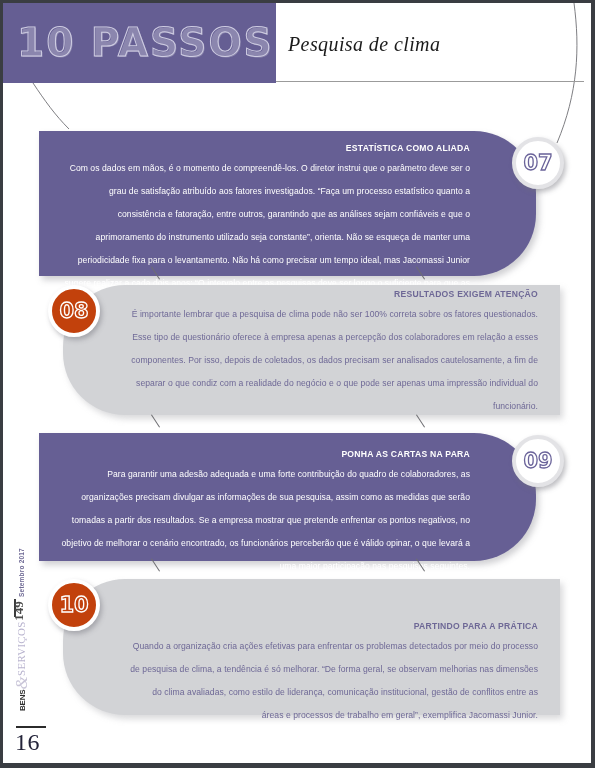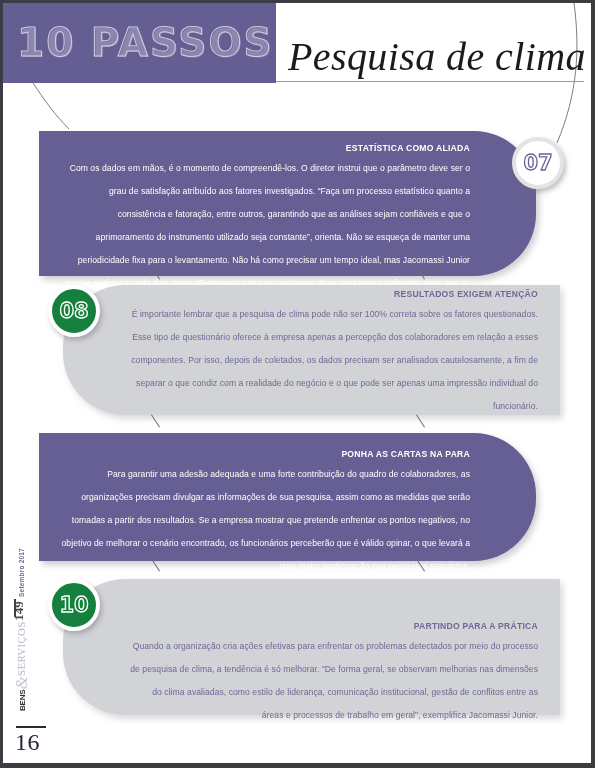--- a/index.html
+++ b/index.html
@@ -53,21 +53,21 @@
     text-shadow: 1px 1px 0 rgba(255,255,255,0.25);
     white-space: nowrap;
     line-height: 44px;
   }
   .header-title {
     position: absolute;
     left: 285px;
     top: 30px;
     font-family: "Liberation Serif", serif;
     font-style: italic;
-    font-size: 40px;
+    font-size: 20px;
     color: #1b1b1b;
     letter-spacing: 0.4px;
     white-space: nowrap;
   }
   .header-rule {
     position: absolute;
     left: 273px;
     top: 78px;
     width: 308px;
     height: 1px;
@@ -218,21 +218,21 @@
     box-shadow: 2px 3px 5px rgba(110,110,120,0.45);
     z-index: 5;
   }
   .badge-light {
     background: #ffffff;
     border: 4px solid #e3e3e6;
     color: transparent;
     -webkit-text-stroke: 1.3px #6a639a;
   }
   .badge-dark {
-    background: #15803d;
+    background: #c2410c;
     border: 4px solid #ffffff;
     color: transparent;
     -webkit-text-stroke: 1.3px #ffffff;
   }
 
   
   .tick {
     position: absolute;
     width: 1px;
     background: #6e6e72;
@@ -295,20 +295,21 @@
     </div>
   </div>
   <div class="badge badge-dark" style="left:45px; top:282px;">08</div>
 
   <div class="block block-purple" style="left:36px; top:430px; width:497px; height:128px;">
     <div class="block-body" style="padding:16px 66px 12px 22px;">
       <div class="block-heading align-left">PONHA AS CARTAS NA PARA</div>
       <div class="block-text align-left">Para garantir uma adesão adequada e uma forte contribuição do quadro de colaboradores, as organizações precisam divulgar as informações de sua pesquisa, assim como as medidas que serão tomadas a partir dos resultados. Se a empresa mostrar que pretende enfrentar os pontos negativos, no objetivo de melhorar o cenário encontrado, os funcionários perceberão que é válido opinar, o que levará a uma maior participação nas pesquisas seguintes.</div>
     </div>
   </div>
+  <div class="badge badge-light" style="left:509px; top:432px;">09</div>
 
   <div class="block block-gray" style="left:60px; top:576px; width:497px; height:136px;">
     <div class="block-body" style="padding:42px 22px 12px 66px;">
       <div class="block-heading align-right">PARTINDO PARA A PRÁTICA</div>
       <div class="block-text align-right">Quando a organização cria ações efetivas para enfrentar os problemas detectados por meio do processo de pesquisa de clima, a tendência é só melhorar. “De forma geral, se observam melhorias nas dimensões do clima avaliadas, como estilo de liderança, comunicação institucional, gestão de conflitos entre as áreas e processos de trabalho em geral”, exemplifica Jacomassi Junior.</div>
     </div>
   </div>
   <div class="badge badge-dark" style="left:45px; top:576px;">10</div>
 
 </div>

